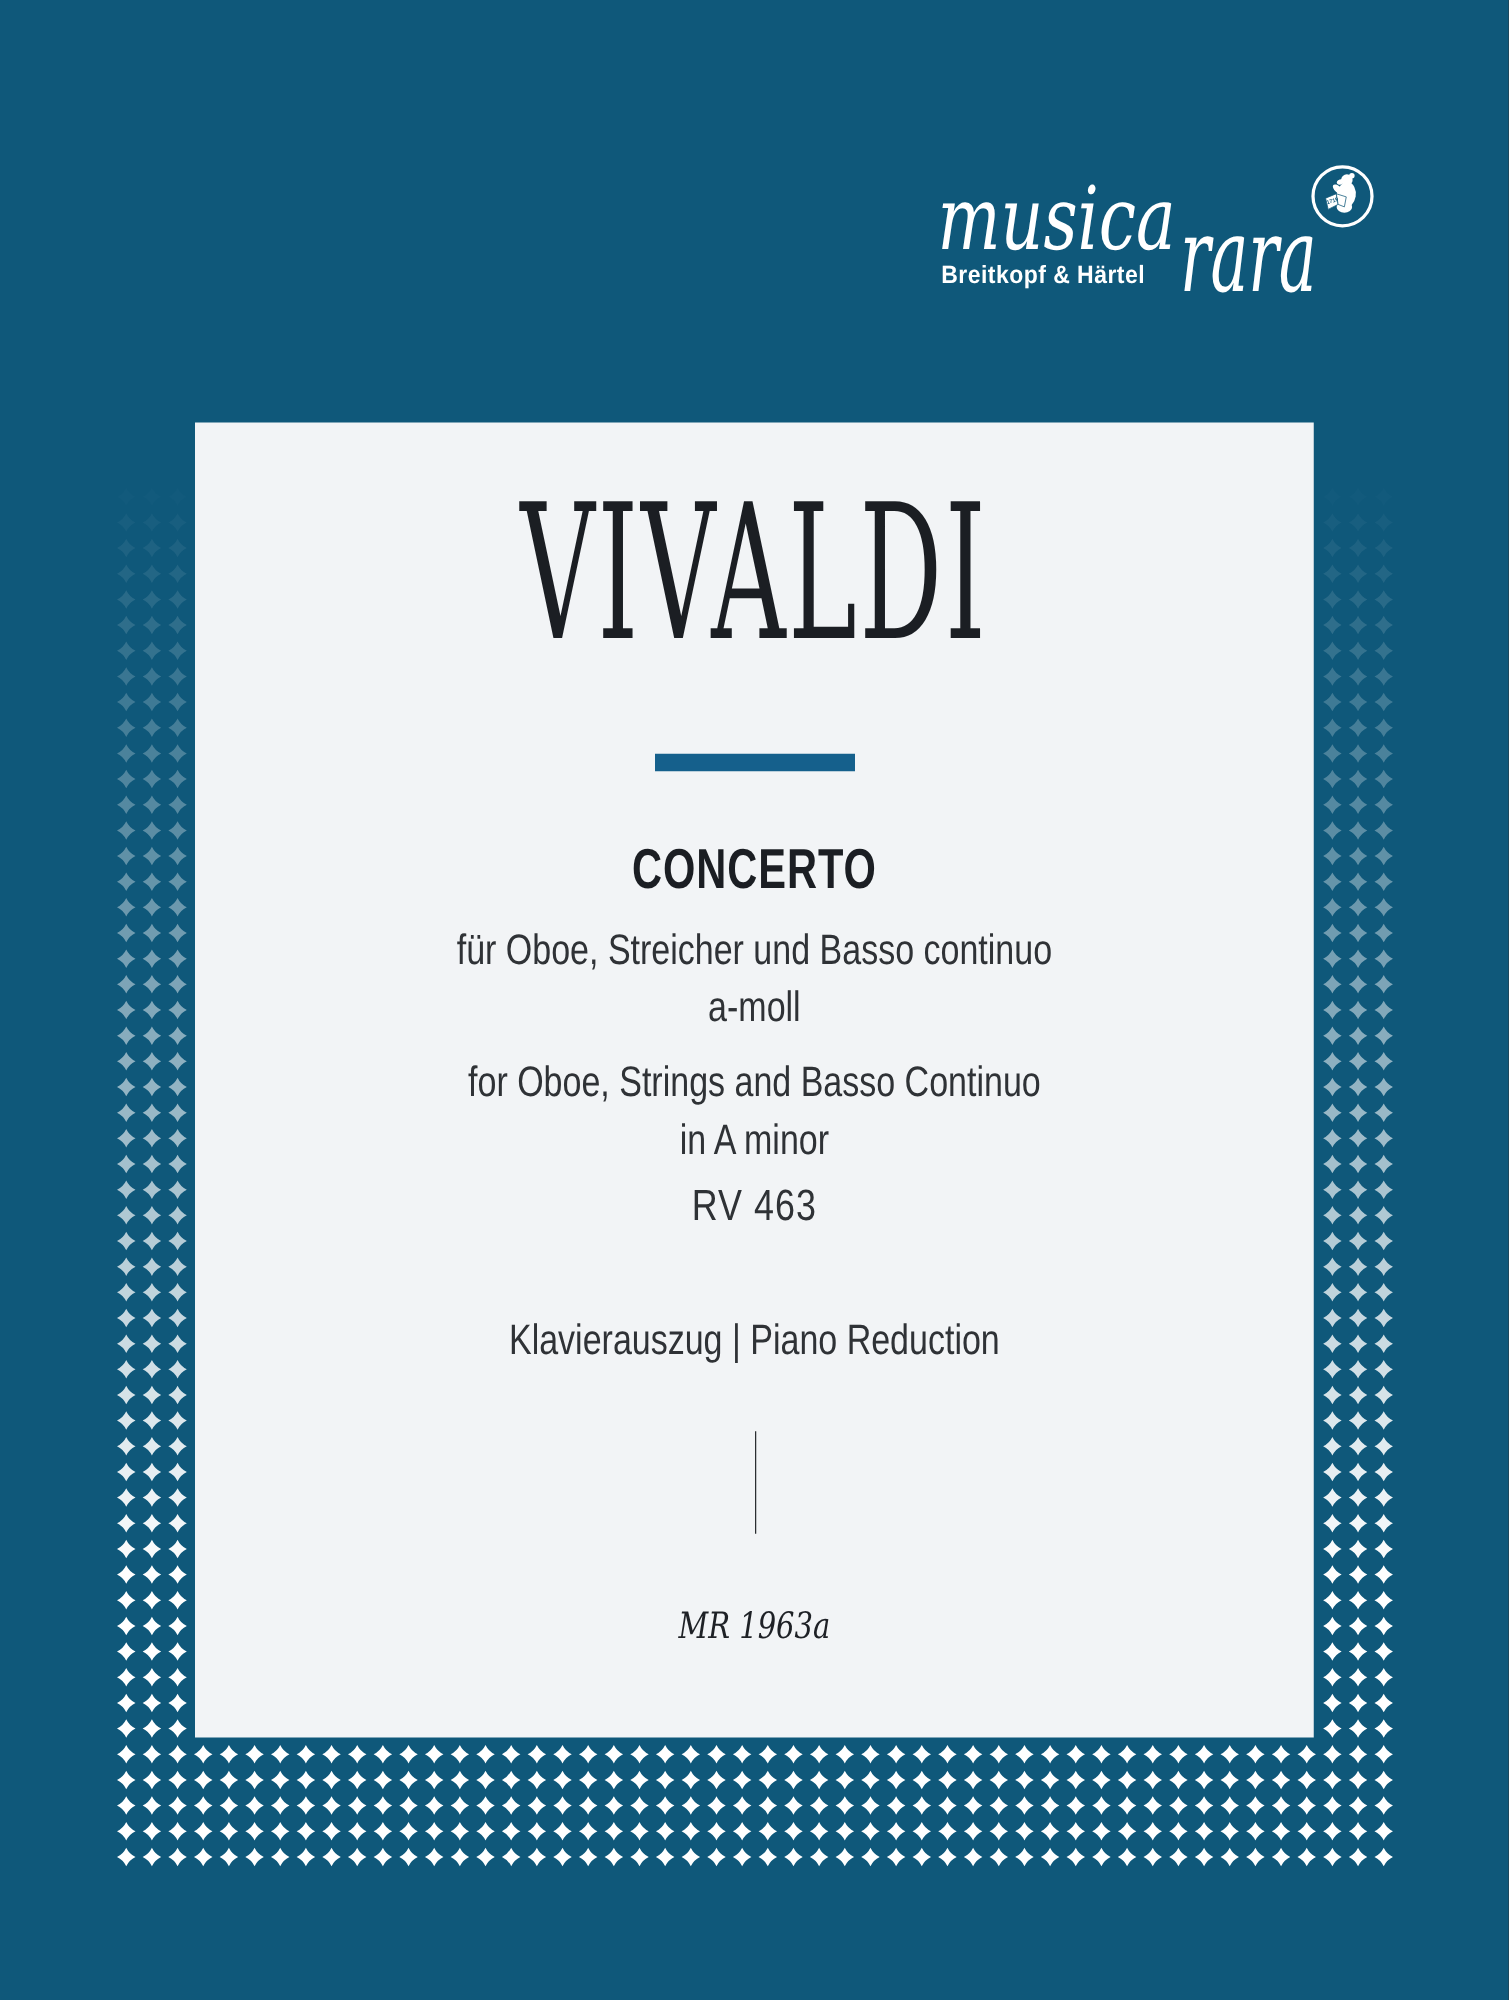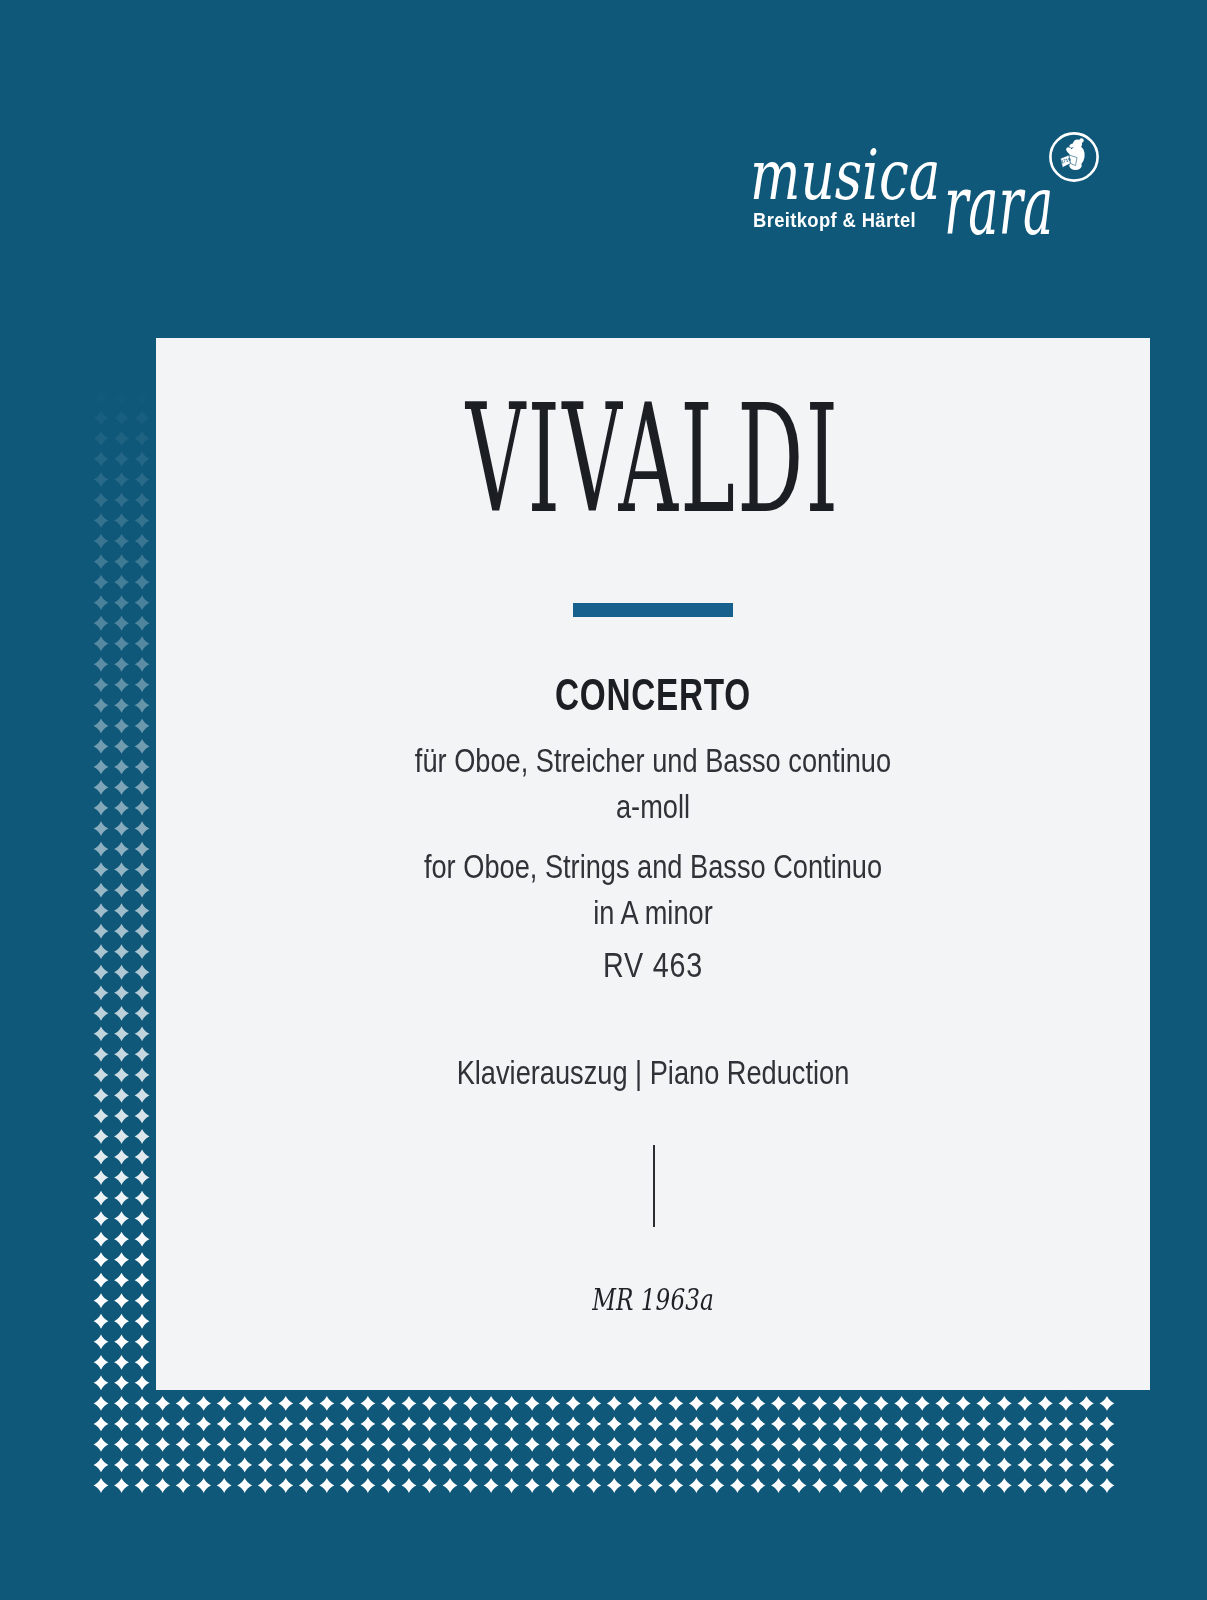--- a/index.html
+++ b/index.html
@@ -35,21 +35,21 @@
     font-size:82px;line-height:1;color:var(--logo_text,#fff);
     transform:scaleX(.62);transform-origin:0 0;white-space:nowrap;
   }
   .emblem{position:absolute;left:1048px;top:131px;width:52px;height:52px;}
   .emblem .ring{fill:none;stroke:var(--logo_text,#fff);stroke-width:2.6;}
   .emblem .bear{fill:var(--logo_text,#fff);}
   .emblem .bookpage{fill:var(--logo_text,#fff);stroke:var(--background,#0F587A);stroke-width:.6;}
   .emblem .bookyear{fill:var(--background,#0F587A);font-family:"Liberation Sans",sans-serif;font-size:4.3px;font-weight:bold;}
   
   .panel{
-    position:absolute;left:156px;top:338px;width:994px;height:1052px;
+    position:absolute;left:156px;top:338px;width:895px;height:1052px;
     background:var(--panel,#F2F4F6);
   }
   .panel > div{position:absolute;left:0;right:0;text-align:center;}
   .composer{
     top:46px;
     font-family:"DejaVu Serif",serif;
     font-size:150px;line-height:1;letter-spacing:4px;
     color:var(--title_text,#1B1E23);
     transform:scaleX(.55);
   }

